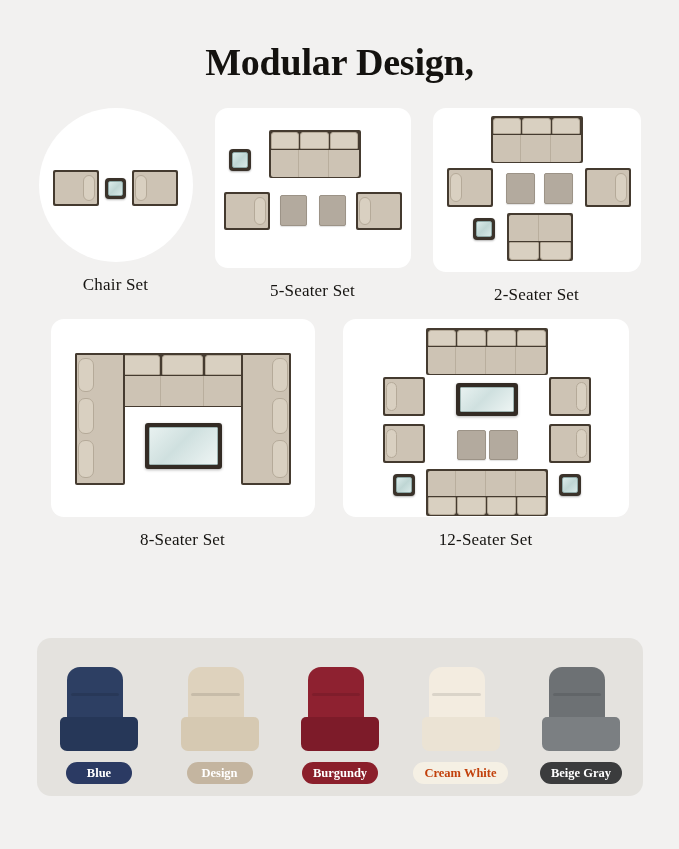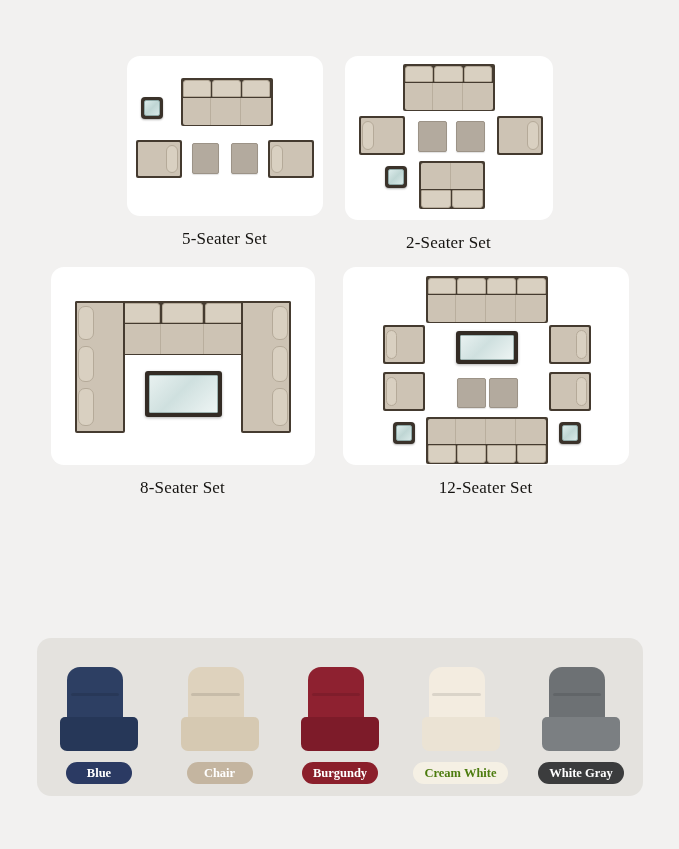--- a/index.html
+++ b/index.html
@@ -160,26 +160,48 @@
     border-radius: 11px;
     font-family: "Liberation Serif", serif;
     font-weight: bold; font-size: 12.5px; line-height: 16px;
     text-align: center; white-space: nowrap;
   }
 </style>
 </head>
 <body>
 
 <div class="title-block">
+  <div class="title-line">Modular Design,</div>
 </div>
 
 <div class="sets">
 
   <div class="row row-1">
 
+    <div class="set-cell">
+      <div class="panel circle p-chair">
+
+        <div class="chair arm-right" style="left:14px; top:62px; width:46px; height:36px;">
+            <div class="inner">
+              <span class="arm"></span>
+            </div>
+          </div>
+
+        <div class="sidetable" style="left:66px; top:70px; width:21px; height:21px;">
+            <div class="glass"></div>
+          </div>
+
+        <div class="chair arm-left" style="left:93px; top:62px; width:46px; height:36px;">
+            <div class="inner">
+              <span class="arm"></span>
+            </div>
+          </div>
+      </div>
+      <div class="set-label">Chair Set</div>
+    </div>
 
     <div class="set-cell">
       <div class="panel rounded p-5seat">
 
         <div class="sofa" style="left:54px; top:22px; width:92px; height:48px;">
           <div class="pillows">
               <span class="pillow"></span>
               <span class="pillow"></span>
               <span class="pillow"></span>
             </div>
@@ -388,42 +410,42 @@
         <div class="seat" style="background:#263758;"></div>
       </div>
       <div class="pill" style="background:#2b3a63; color:#ffffff;">Blue</div>
     </div>
 
     <div class="swatch">
       <div class="cushion">
         <div class="back" style="background:#ded2bd;"></div>
         <div class="seat" style="background:#d6c9b2;"></div>
       </div>
-      <div class="pill" style="background:#c4b5a0; color:#ffffff;">Chair</div>
+      <div class="pill" style="background:#c4b5a0; color:#ffffff;">Design</div>
     </div>
 
     <div class="swatch">
       <div class="cushion">
         <div class="back" style="background:#8e2130;"></div>
         <div class="seat" style="background:#7d1b29;"></div>
       </div>
       <div class="pill" style="background:#8b1f2b; color:#ffffff;">Burgundy</div>
     </div>
 
     <div class="swatch">
       <div class="cushion">
         <div class="back" style="background:#f3ece0;"></div>
         <div class="seat" style="background:#ebe3d4;"></div>
       </div>
-      <div class="pill" style="background:#f5f0e4; color:#4d7c0f;">Cream White</div>
+      <div class="pill" style="background:#f5f0e4; color:#c2410c;">Cream White</div>
     </div>
 
     <div class="swatch">
       <div class="cushion">
         <div class="back" style="background:#6d7174;"></div>
         <div class="seat" style="background:#7b7f82;"></div>
       </div>
-      <div class="pill" style="background:#3b3c3d; color:#ffffff;">White Gray</div>
+      <div class="pill" style="background:#3b3c3d; color:#ffffff;">Beige Gray</div>
     </div>
 
 
   </div>
 </div>
 
 </body></html>

